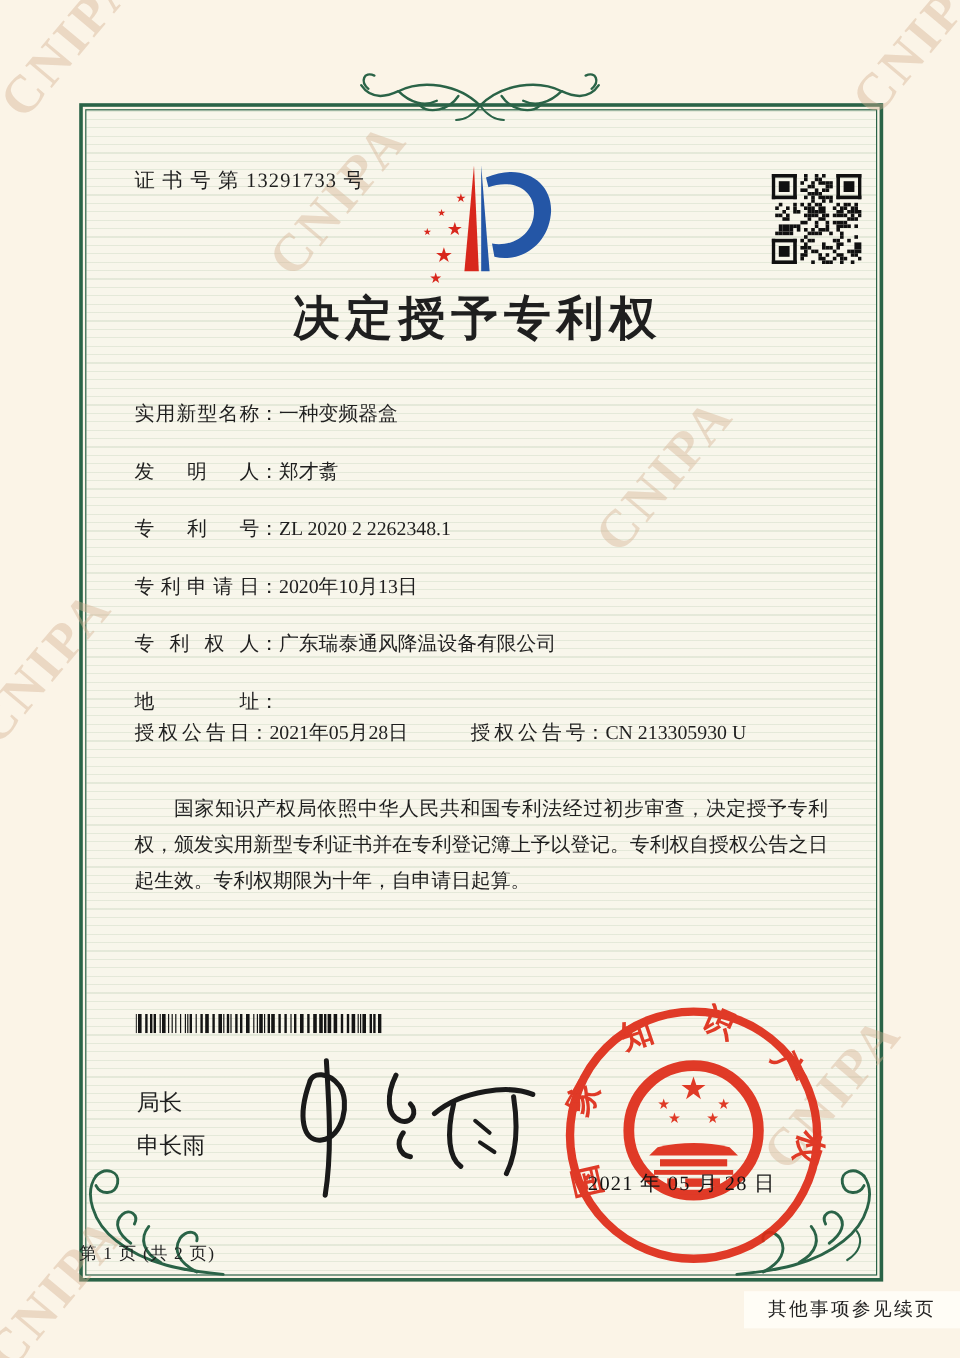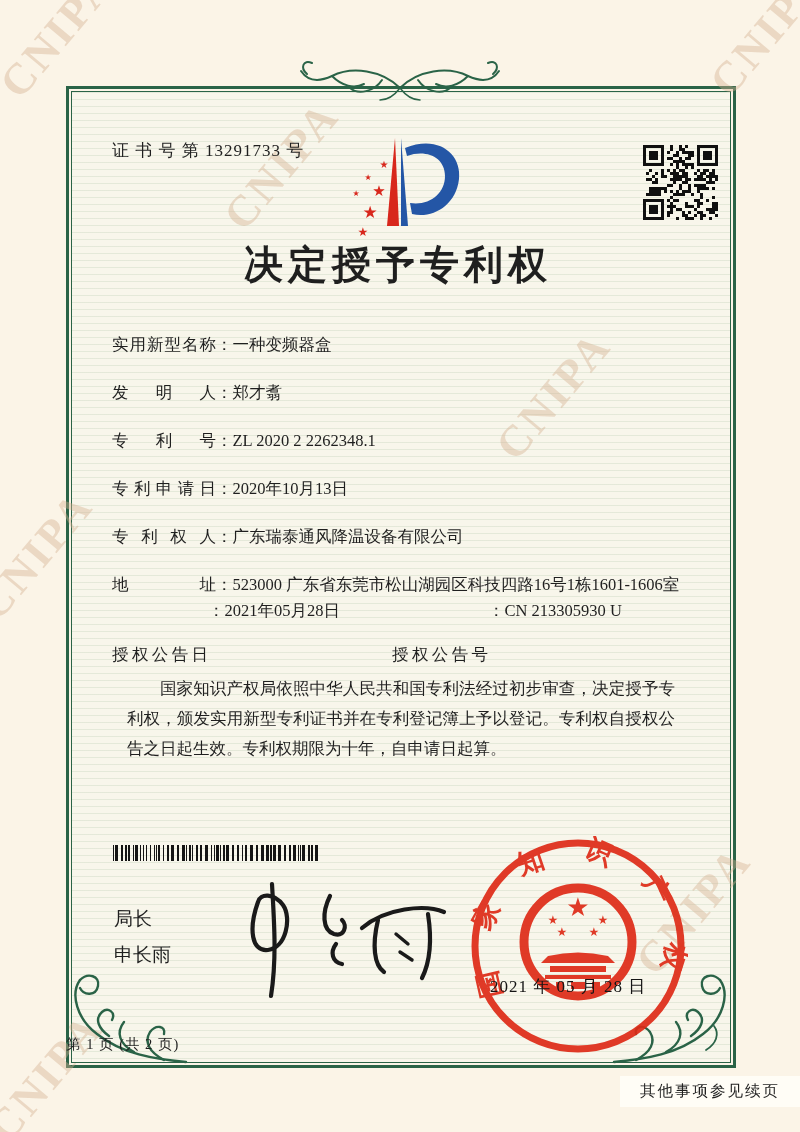--- a/index.html
+++ b/index.html
@@ -30,24 +30,24 @@
          font-size:39px;font-weight:bold;letter-spacing:5px;}
 
   .fields{left:112px;top:334px;width:585px;font-size:16.5px;}
   .frow{display:flex;margin-bottom:27px;line-height:21px;}
   .flabel{display:inline-block;width:104px;text-align:justify;text-align-last:justify;flex:0 0 104px;}
   .fcolon{flex:0 0 14px;}
   .fvalue{flex:0 1 auto;max-width:452px;}
   .grow{display:flex;line-height:21px;}
   .gcol{display:flex;}
   .gcol2{margin-left:52px;}
-  .glabel{display:inline-block;width:96px;text-align:justify;text-align-last:justify;margin-top:44px;}
+  .glabel{display:inline-block;width:96px;text-align:justify;text-align-last:justify;}
 
   .paras{left:112px;top:659px;width:578px;font-size:16.5px;line-height:30px;text-align:justify;}
-  .paras p{margin:15px;text-indent:2em;}
+  .paras p{margin:0;text-indent:2em;}
 
   .barcode{left:113px;top:845px;}
   .officer-title{left:114px;top:906px;font-size:19px;font-family:"Liberation Sans","DejaVu Sans",sans-serif;}
   .officer-name{left:114px;top:942px;font-size:19px;font-family:"Liberation Sans","DejaVu Sans",sans-serif;}
   .signature{left:228px;top:872px;z-index:4;}
   .seal{left:468px;top:836px;z-index:4;}
   .seal-date{left:490px;top:975px;width:210px;font-size:17px;letter-spacing:1px;z-index:5;color:#141414;}
   .page-no{left:66px;top:1035px;width:664px;text-align:left;font-size:14.5px;letter-spacing:1px;}
   .foot-note{left:0;top:1076px;width:800px;text-align:right;font-size:15.5px;}
   .foot-note span{background:#fffdf6;padding:5px 20px;display:inline-block;letter-spacing:2px;}
@@ -352,21 +352,20 @@
       <span class="fvalue">2020年10月13日</span>
     </div>
     <div class="frow">
       <span class="flabel">专利权人</span>
         <span class="fcolon">：</span>
       <span class="fvalue">广东瑞泰通风降温设备有限公司</span>
     </div>
     <div class="frow" style="margin-bottom:5px;">
       <span class="flabel">地址</span>
         <span class="fcolon">：</span>
-      <span class="fvalue" style="width:452px;">523000 广东省东莞市松山湖园区科技四路16号1栋1601-1606室</span>
     </div>
     <div class="grow">
       <span class="gcol">
         <span class="glabel">授权公告日</span>
           <span>：</span>
         <span>2021年05月28日</span>
       </span>
       <span class="gcol gcol2">
         <span class="glabel">授权公告号</span>
           <span>：</span>

